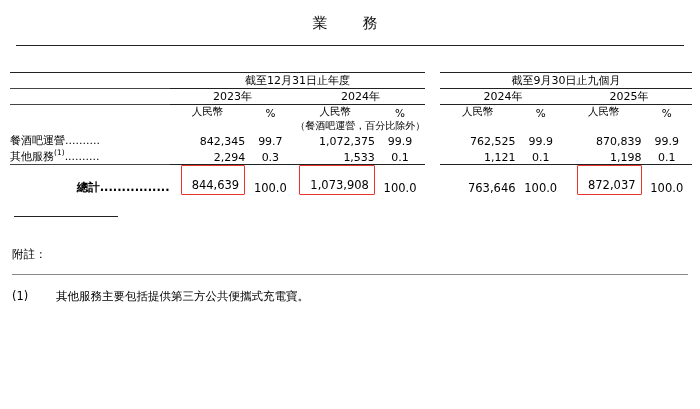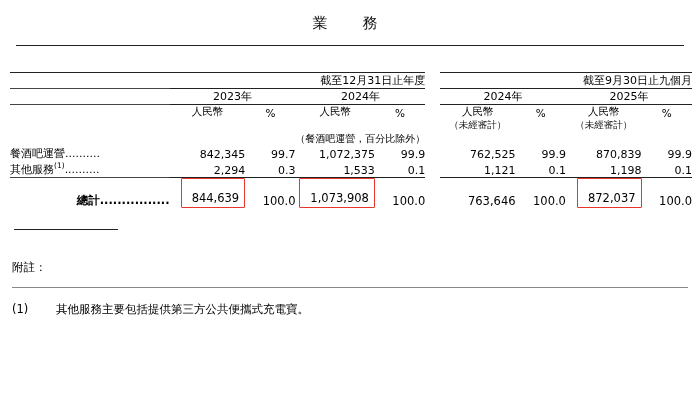--- a/index.html
+++ b/index.html
@@ -46,24 +46,24 @@
     font-weight: normal;
     vertical-align: bottom;
   }
 
   .col-label { width: 152px; }
   .col-num   { width: 72px; }
   .col-pct   { width: 48px; }
   .col-gap   { width: 14px; }
 
   .num  { text-align: right; padding-right: 6px; white-space: nowrap; }
-  .pct  { text-align: right; padding-right: 4px; white-space: nowrap; }
+  .pct  { text-align: center; padding-right: 4px; white-space: nowrap; }
 
   .hdr-group {
-    text-align: right;
+    text-align: center;
     font-size: 11px;
     padding-bottom: 3px;
   }
   .rule-top td { border-top: 1px solid #222; height: 0; font-size: 0; line-height: 0; }
   .rule-thin td { border-top: 1px solid #444; height: 0; font-size: 0; line-height: 0; }
   .spacer-row td { height: 7px; font-size: 0; line-height: 0; }
 
   .hdr-year {
     text-align: center;
     font-size: 11px;
@@ -206,32 +206,20 @@
       <td class="hdr-unit">%</td>
       <td class="hdr-unit">人民幣</td>
       <td class="hdr-unit">%</td>
       <td></td>
       <td class="hdr-unit">人民幣</td>
       <td class="hdr-unit">%</td>
       <td class="hdr-unit">人民幣</td>
       <td class="hdr-unit">%</td>
     </tr>
 
-    <tr>
-      <td></td>
-      <td class="hdr-unaudit"></td>
-      <td class="hdr-unaudit"></td>
-      <td class="hdr-unaudit"></td>
-      <td class="hdr-unaudit"></td>
-      <td></td>
-      <td class="hdr-unaudit">（未經審計）</td>
-      <td class="hdr-unaudit"></td>
-      <td class="hdr-unaudit">（未經審計）</td>
-      <td class="hdr-unaudit"></td>
-    </tr>
 
     <tr class="note-line">
       <td></td>
       <td colspan="4">（餐酒吧運營，百分比除外）</td>
       <td></td>
       <td colspan="4"></td>
     </tr>
 
     <tr class="data-row">
       <td class="row-label">

